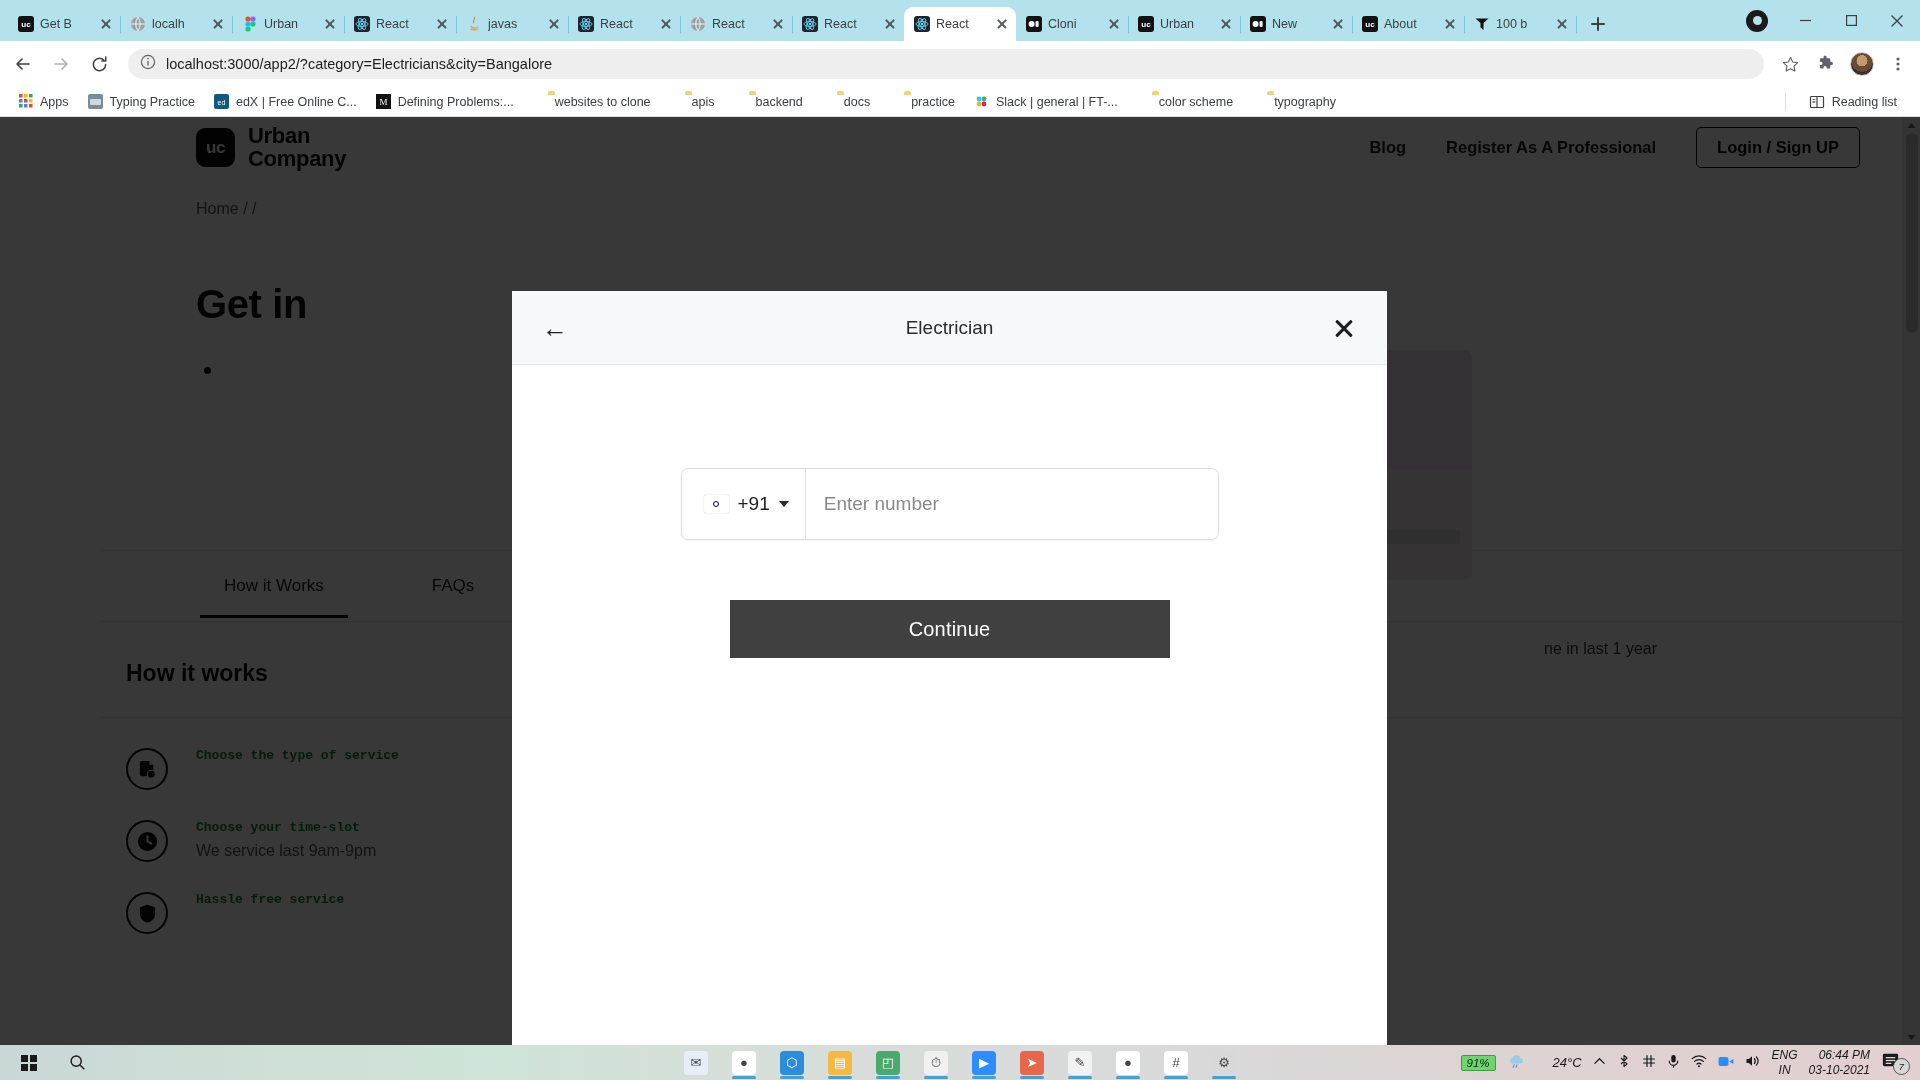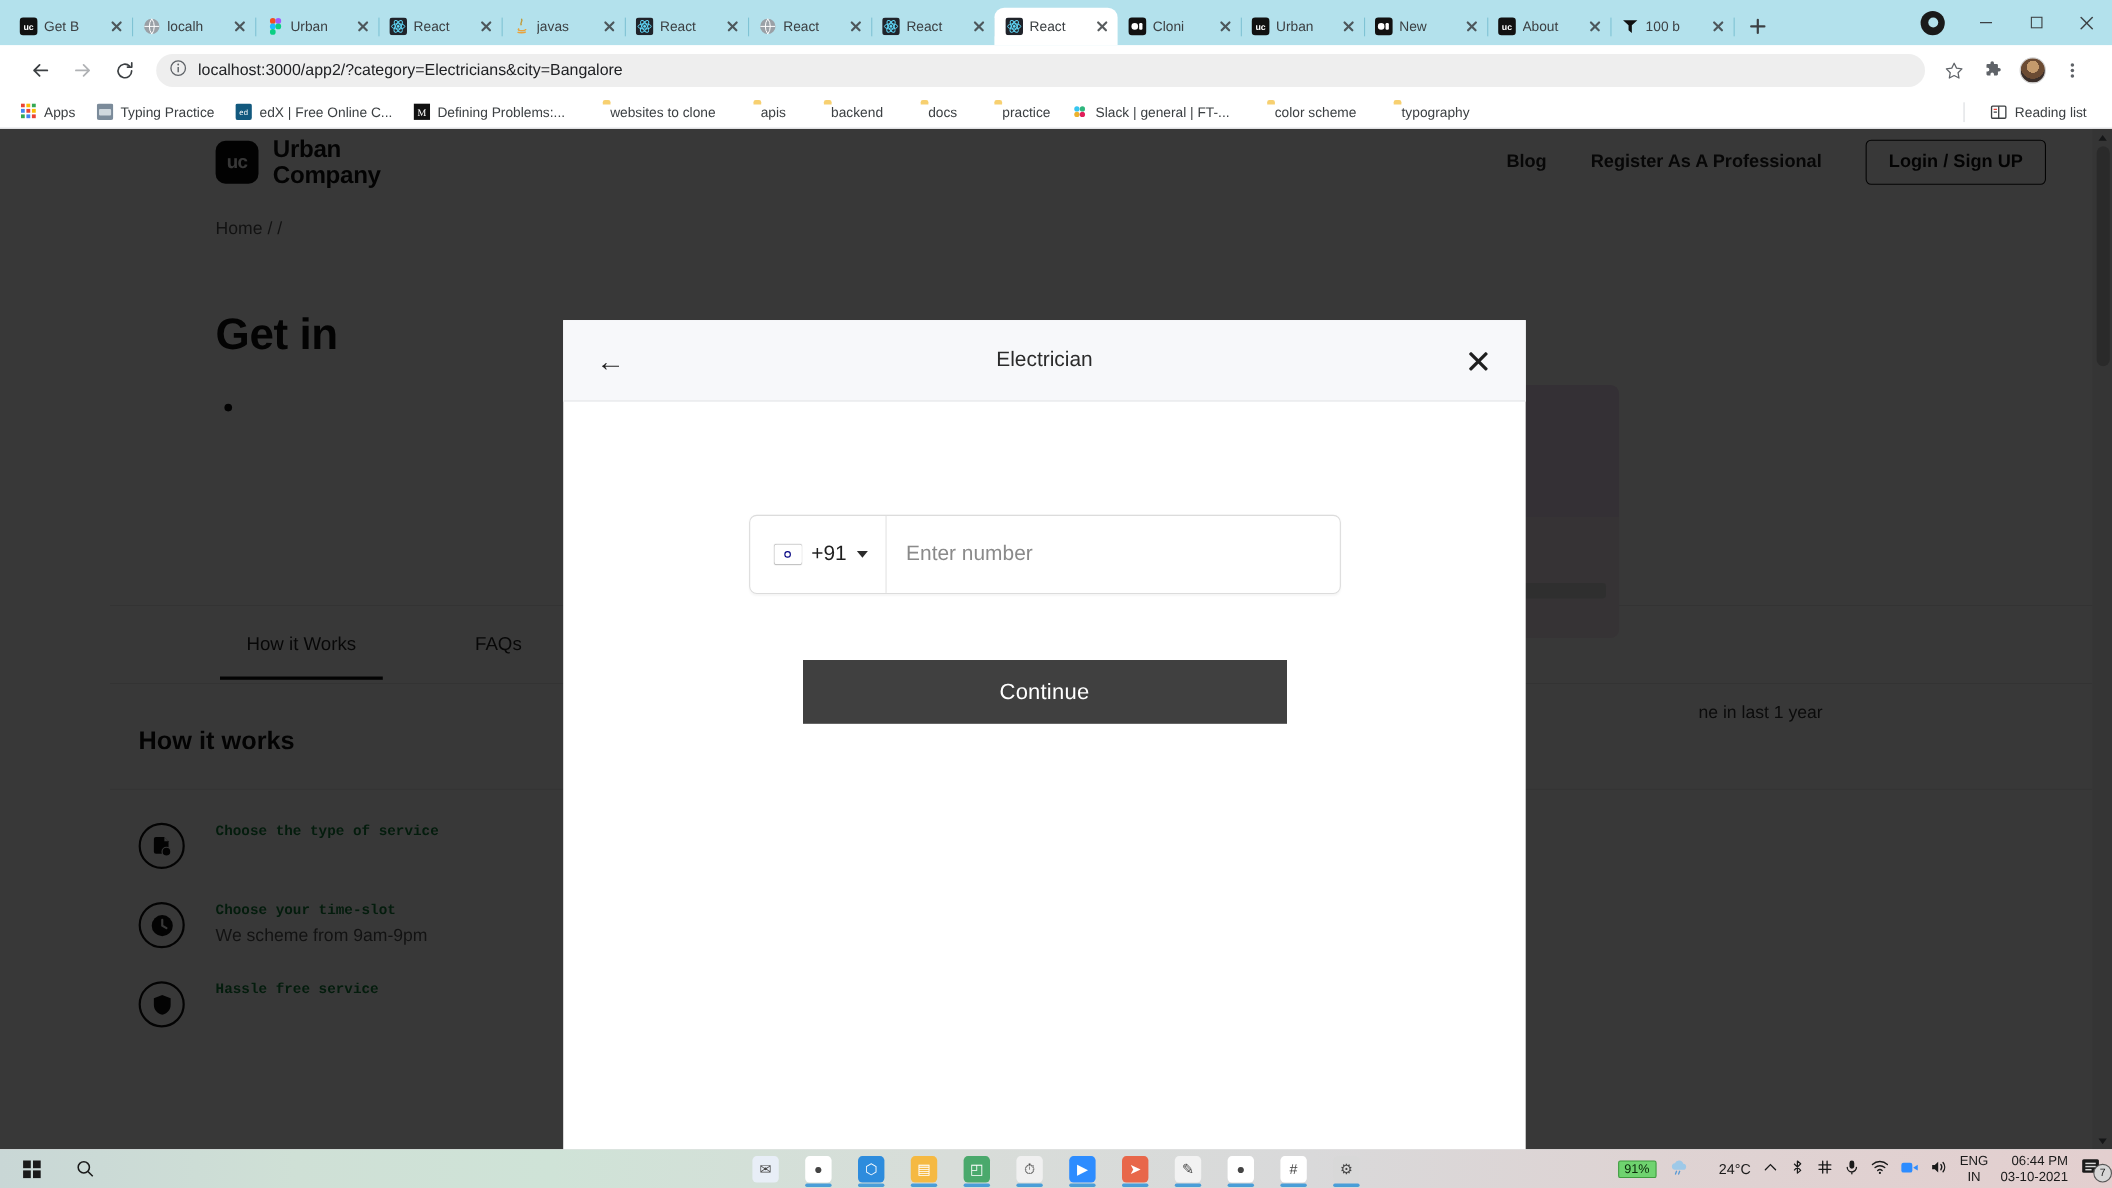--- a/index.html
+++ b/index.html
@@ -46,21 +46,21 @@
   }
   .newtab::before { left:7px; top:13.2px; width:14px; height:1.8px; }
   .newtab::after  { left:13.1px; top:7px; width:1.8px; height:14px; }
 
   .winctl { margin-left:auto; display:flex; align-items:center; height:41px; gap:0; }
   .winbtn { width:46px; height:41px; display:flex; align-items:center; justify-content:center; }
   .profilecircle { width:22px; height:22px; border-radius:50%; background:#1a1a1a; margin-right:14px;
                    display:flex; align-items:center; justify-content:center; }
   .profilecircle .inner { width:9px; height:9px; border-radius:50%; background:#b3e1ec; }
 
-  .toolbar { height:46px; background:#fff; display:flex; align-items:center; padding:0 20px; gap:4px; }
+  .toolbar { height:46px; background:#fff; display:flex; align-items:center; padding:0 6px; gap:4px; }
   .navbtn { width:34px; height:34px; display:flex; align-items:center; justify-content:center; color:#5f6368; }
   .omnibox {
     flex:1; height:30px; background:#eeeeee; border-radius:16px; margin-left:8px; margin-right:6px;
     display:flex; align-items:center; padding:0 12px; gap:10px;
   }
   .omnibox .urltext { font-size:14.5px; color:#202124; white-space:nowrap; }
   .toolicon { width:32px; height:32px; display:flex; align-items:center; justify-content:center; color:#5f6368; }
   .avatarimg { width:24px; height:24px; border-radius:50%;
      background: radial-gradient(circle at 50% 35%, #c49a6c 0 30%, #6b4b33 31% 60%, #3b2f2a 61% 100%);
      border:1px solid #d0d0d0; }
@@ -203,21 +203,21 @@
   .winlogo { width:16px; height:16px; display:grid; grid-template-columns:1fr 1fr; grid-template-rows:1fr 1fr; gap:2px; }
   .winlogo i { background:#1a1a1a; display:block; }
   .tb-search { width:50px; height:35px; display:flex; align-items:center; justify-content:center; color:#1a1a1a; }
 
   .tb-center { position:absolute; left:50%; transform:translateX(-50%); display:flex; align-items:center; gap:8px; }
   .tbapp { width:40px; height:33px; display:flex; align-items:center; justify-content:center; position:relative; }
   .tbapp .ic { width:24px; height:24px; border-radius:4px; display:flex; align-items:center; justify-content:center;
                font-size:13px; color:#fff; }
   .tbapp.running::after { content:""; position:absolute; bottom:0; left:8px; right:8px; height:3px; background:#4a9ed8; border-radius:2px; }
 
-  .tb-right { margin-left:auto; display:flex; align-items:center; gap:11px; font-size:12px; color:#1a1a1a; }
+  .tb-right { margin-left:auto; display:flex; align-items:center; gap:11px; padding-right:10px; font-size:12px; color:#1a1a1a;font-style:italic; }
   .tb-clock { text-align:right; line-height:1.25; font-size:12px; }
   .tb-lang { text-align:center; line-height:1.25; font-size:12px; }
   .battery-pill { background:#6fd36f; color:#0a2a0a; font-size:11.5px; padding:1px 5px; border-radius:2px; border:1px solid #3f9c3f; }
   .notif-badge { width:17px; height:17px; border-radius:50%; border:1px solid #555; font-size:9.5px;
                  display:flex; align-items:center; justify-content:center; margin-left:-7px; margin-top:7px; background:#d7d7d7;}
 </style>
 </head>
 <body>
 
 <div class="browser">
@@ -577,21 +577,21 @@
 
         <div class="howrow">
           <div class="howicon">
             <svg width="23" height="23" viewBox="0 0 24 24">
                 <circle cx="12" cy="12" r="10" fill="#111"></circle>
                 <path d="M12 6.5V12l4 2.3" fill="none" stroke="#fff" stroke-width="2" stroke-linecap="round"></path>
               </svg>
           </div>
           <div>
             <div class="howtitle">Choose your time-slot</div>
-            <div class="howsub">We scheme from 9am-9pm</div>
+            <div class="howsub">We service last 9am-9pm</div>
           </div>
         </div>
 
         <div class="howrow">
           <div class="howicon">
             <svg width="21" height="21" viewBox="0 0 22 22">
                 <path d="M11 1.6l8 3v6.3c0 5-3.4 8.6-8 9.5-4.6-.9-8-4.5-8-9.5V4.6z" fill="#111"></path>
               </svg>
           </div>
           <div>

